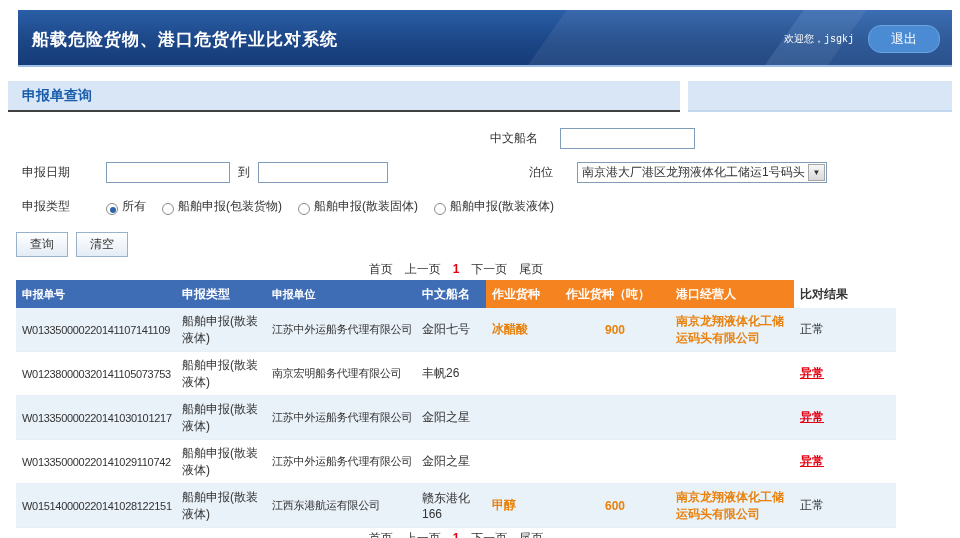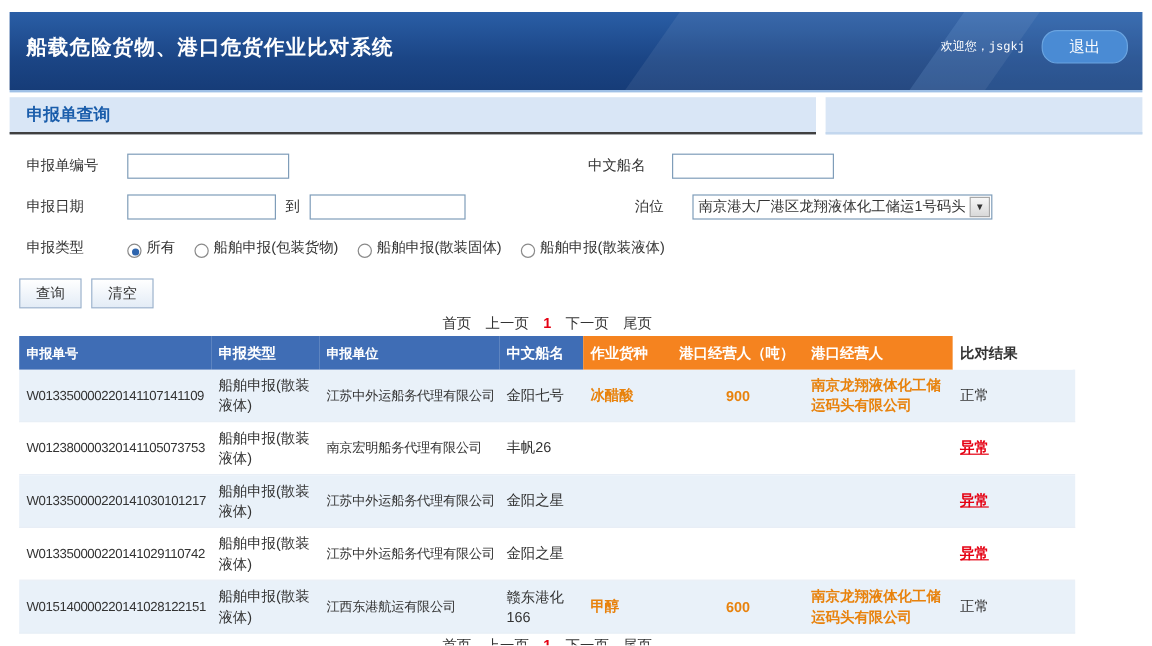--- a/index.html
+++ b/index.html
@@ -1,21 +1,21 @@
 <!DOCTYPE html>
 <html><head>
 <meta charset="utf-8">
 <style>
   * { margin:0; padding:0; box-sizing:border-box; }
   html,body { background:#fff; }
   body { font-family:"Liberation Sans","DejaVu Sans",sans-serif; }
   .page { position:relative; width:960px; height:538px; overflow:hidden; background:#fff; }
 
   
-  .topbar { position:absolute; left:8px; right:8px; top:10px; height:67px;
+  .topbar { position:absolute; left:18px; right:8px; top:10px; height:57px;
     background:linear-gradient(180deg,#2a5ea6 0%,#1b4585 60%,#163c78 100%);
     border-bottom:2px solid #9fc0e6; overflow:hidden; }
   .swoosh1 { position:absolute; right:110px; top:-30px; width:300px; height:130px;
     background:rgba(255,255,255,0.07); transform:skewX(-35deg); }
   .swoosh2 { position:absolute; right:-50px; top:-20px; width:230px; height:130px;
     background:rgba(140,185,235,0.18); transform:skewX(-35deg); }
   .app-title { position:absolute; left:14px; top:18px; color:#fff; font-size:17px; font-weight:bold; letter-spacing:1px; }
   .top-right { position:absolute; right:12px; top:15px; display:flex; align-items:center; gap:14px; }
   .welcome { color:#fff; font-size:10px;font-family:Liberation Mono, monospace; }
   .logout-btn { background:#4a8bd4; border:1px solid #6aa4e0; color:#fff; font-size:13px;
@@ -90,24 +90,20 @@
 
   <div class="section-bar">
     <div class="section-main">
       <span class="section-title">申报单查询</span>
     </div>
     <div class="section-side"></div>
   </div>
 
   <div class="form-area">
 
-    <div class="fgroup" style="left:14px; top:10px;">
-      <span class="flabel" style="width:84px;">申报单编号</span>
-      <input class="tinput" type="text" value="" style="">
-    </div>
 
     <div class="fgroup" style="left:482px; top:10px;">
       <span class="flabel" style="width:70px;">中文船名</span>
       <input class="tinput" type="text" value="" style="">
     </div>
 
     <div class="fgroup" style="left:14px; top:44px;">
       <span class="flabel" style="width:84px;">申报日期</span>
       <input class="tinput date" type="text" value="" style="">
       <span class="to-word">到</span>
@@ -152,21 +148,21 @@
     <span>首页</span><span>上一页</span><span class="page-current">1</span><span>下一页</span><span>尾页</span>
   </div>
 
   <div class="table">
     <div class="thead">
       <div class="hcell blue c-id">申报单号</div>
       <div class="hcell blue c-type">申报类型</div>
       <div class="hcell blue c-agency">申报单位</div>
       <div class="hcell blue c-ship">中文船名</div>
       <div class="hcell orange c-cargo">作业货种</div>
-      <div class="hcell orange c-qty">港口经营人（吨）</div>
+      <div class="hcell orange c-qty">作业货种（吨）</div>
       <div class="hcell orange c-operator">港口经营人</div>
       <div class="hcell plain c-result">比对结果</div>
     </div>
     <div id="table-body">
         <div class="trow odd">
     <div class="cell c-id">W013350000220141107141109</div>
     <div class="cell c-type">船舶申报(散装液体)</div>
     <div class="cell c-agency">江苏中外运船务代理有限公司</div>
     <div class="cell c-ship">金阳七号</div>
     <div class="cell c-cargo orange-text">冰醋酸</div>

